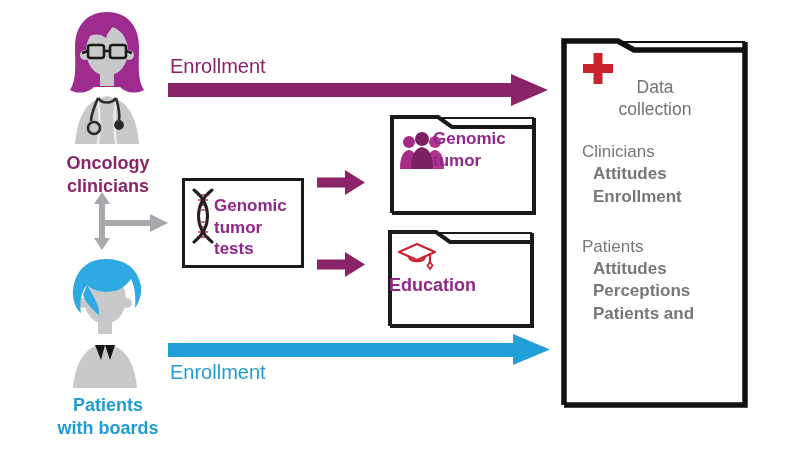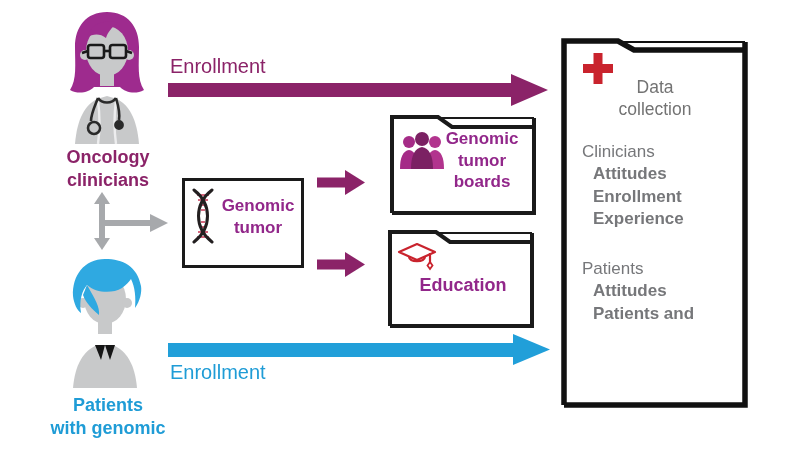--- a/index.html
+++ b/index.html
@@ -3,21 +3,21 @@
 <meta charset="utf-8">
 <style>
   html,body{margin:0;padding:0;background:#fff;}
   .stage{position:relative;width:800px;height:450px;background:#ffffff;
          font-family:"Liberation Sans",sans-serif;overflow:hidden;}
   .abs{position:absolute;}
   .lbl{font-weight:bold;text-align:center;line-height:23px;font-size:18px;}
   .purple{color:#8b2368;}
   .lblue{color:#1f9cd6;}
   .enroll{font-size:20px;font-weight:normal;letter-spacing:0px;}
-  .boxtext{color:#92278a;font-weight:bold;font-size:17px;line-height:21.5px;text-align:center;}
+  .boxtext{color:#92278a;font-weight:bold;font-size:17px;line-height:21.5px;}
   .dc{color:#76777a;font-size:17px;line-height:22.3px;}
   .dc-title{color:#737373;font-size:17.5px;line-height:22px;text-align:center;}
   .dc-item{padding-left:11px;font-weight:bold;}
   .dc-item.deep{padding-left:22px;}
   .dc-gap{height:28px;}
   .tests-box{border:3px solid #1a1a1a;background:#fff;box-sizing:border-box;}
 </style>
 </head>
 <body>
 
@@ -42,21 +42,21 @@
     <path d="M50,91 C48,105 48,119 50,134" stroke="#ededee" stroke-width="2.4" fill="none"></path>
     <g fill="none" stroke="#2a2a2a" stroke-width="2.6">
       <path d="M32,88 C36,94 46,94 50,88"></path>
       <path d="M32,88 C28,98 25,104 25,111"></path>
       <circle cx="28" cy="118" r="6"></circle>
       <path d="M50,88 C53,98 54,104 53,110"></path>
       <circle cx="53" cy="115" r="3.6" fill="#2a2a2a"></circle>
     </g>
   </svg>
 
-  <div class="abs lbl purple" style="left:38px;top:146px;width:140px;text-align:center;">
+  <div class="abs lbl purple" style="left:38px;top:152px;width:140px;text-align:center;">
     <div>Oncology</div>
     <div>clinicians</div>
   </div>
 
   <svg class="abs" style="left:92px;top:192px;" width="80" height="58" viewBox="0 0 80 58">
     <g fill="#a7a9ac">
       <rect x="7" y="10" width="6" height="38"></rect>
       <polygon points="10,0 2,12 18,12"></polygon>
       <polygon points="10,58 2,46 18,46"></polygon>
       <rect x="10" y="28" width="48" height="6"></rect>
@@ -73,21 +73,21 @@
     <rect x="34" y="66" width="14" height="13" fill="#c8c9ca"></rect>
     <path d="M9,133 C11,110 19,96 33,90 L49,90 C63,96 71,110 73,133 Z" fill="#c8c9ca"></path>
     <g fill="#161616">
       <path d="M31,90 L41,90 L37,105 Z"></path>
       <path d="M41,90 L51,90 L46,105 Z"></path>
     </g>
   </svg>
 
   <div class="abs lbl lblue" style="left:28px;top:394px;width:160px;">
     <div>Patients</div>
-    <div>with genomic</div>
+    <div>with boards</div>
   </div>
 
   <div class="abs enroll purple" style="left:170px;top:55px;">Enrollment</div>
   <svg class="abs" style="left:168px;top:74px;" width="380" height="32" viewBox="0 0 380 32">
     <g fill="#8b2368">
       <rect x="0" y="9" width="343" height="14"></rect>
       <polygon points="343,0 380,16 343,32"></polygon>
     </g>
   </svg>
 
@@ -112,20 +112,21 @@
         <line x1="7" y1="49" x2="19" y2="49"></line>
     </g>
     <g fill="none" stroke="#231f20" stroke-width="3" stroke-linecap="round">
       <path d="M4,2 C22,16 22,40 4,54"></path>
       <path d="M22,2 C4,16 4,40 22,54"></path>
     </g>
   </svg>
   <div class="abs boxtext" style="left:214px;top:195px;width:88px;">
     <div>Genomic</div>
     <div>tumor</div>
+    <div>tests</div>
   </div>
 
   <svg class="abs" style="left:317px;top:170px;" width="48" height="25" viewBox="0 0 48 25">
     <g fill="#8b2368">
         <rect x="0" y="7.5" width="28" height="10"></rect>
         <polygon points="28,0 48,12.5 28,25"></polygon>
       </g>
   </svg>
   <svg class="abs" style="left:317px;top:252px;" width="48" height="25" viewBox="0 0 48 25">
     <g fill="#8b2368">
@@ -150,21 +151,20 @@
         <path d="M28,40 C28,28 31,22 37,21 C43,22 46,28 46,40 Z"></path>
       </g>
     <g fill="#7b2163">
         <circle cx="24" cy="10" r="7"></circle>
         <path d="M13,40 C13,26 17,19 24,18 C31,19 35,26 35,40 Z"></path>
       </g>
   </svg>
   <div class="abs boxtext" style="left:433px;top:128px;width:98px;">
     <div>Genomic</div>
     <div>tumor</div>
-    <div>boards</div>
   </div>
 
   <svg class="abs" style="left:386px;top:226px;" width="150" height="104" viewBox="0 0 150 104">
     <path d="M4,100 L4,6 L146,6 L146,100 Z" fill="#ffffff"></path>
     <path d="M4,100 L4,6 L50,6 L64,16 L145,16" fill="none" stroke="#1a1a1a" stroke-width="4"></path>
     <path d="M50,7 L146,7" fill="none" stroke="#1a1a1a" stroke-width="2"></path>
     <path d="M146,7 L146,100 L4,100" fill="none" stroke="#1a1a1a" stroke-width="4"></path>
   </svg>
   <svg class="abs" style="left:396px;top:242px;" width="42" height="30" viewBox="0 0 42 30">
     <g fill="none" stroke="#c9232d" stroke-width="2.2" stroke-linejoin="round">
@@ -189,20 +189,20 @@
     </g>
   </svg>
   <div class="abs dc-title" style="left:565px;top:76px;width:180px;">
     <div>Data</div>
     <div>collection</div>
   </div>
   <div class="abs dc" style="left:582px;top:141px;width:158px;">
     <div class="dc-head">Clinicians</div>
     <div class="dc-item">Attitudes</div>
     <div class="dc-item">Enrollment</div>
-    <div class="dc-item">Experience</div>
     <div class="dc-gap"></div>
     <div class="dc-head">Patients</div>
     <div class="dc-item">Attitudes</div>
+    <div class="dc-item">Perceptions</div>
     <div class="dc-item">Patients and</div>
   </div>
 
 </div>
 
 </body></html>

